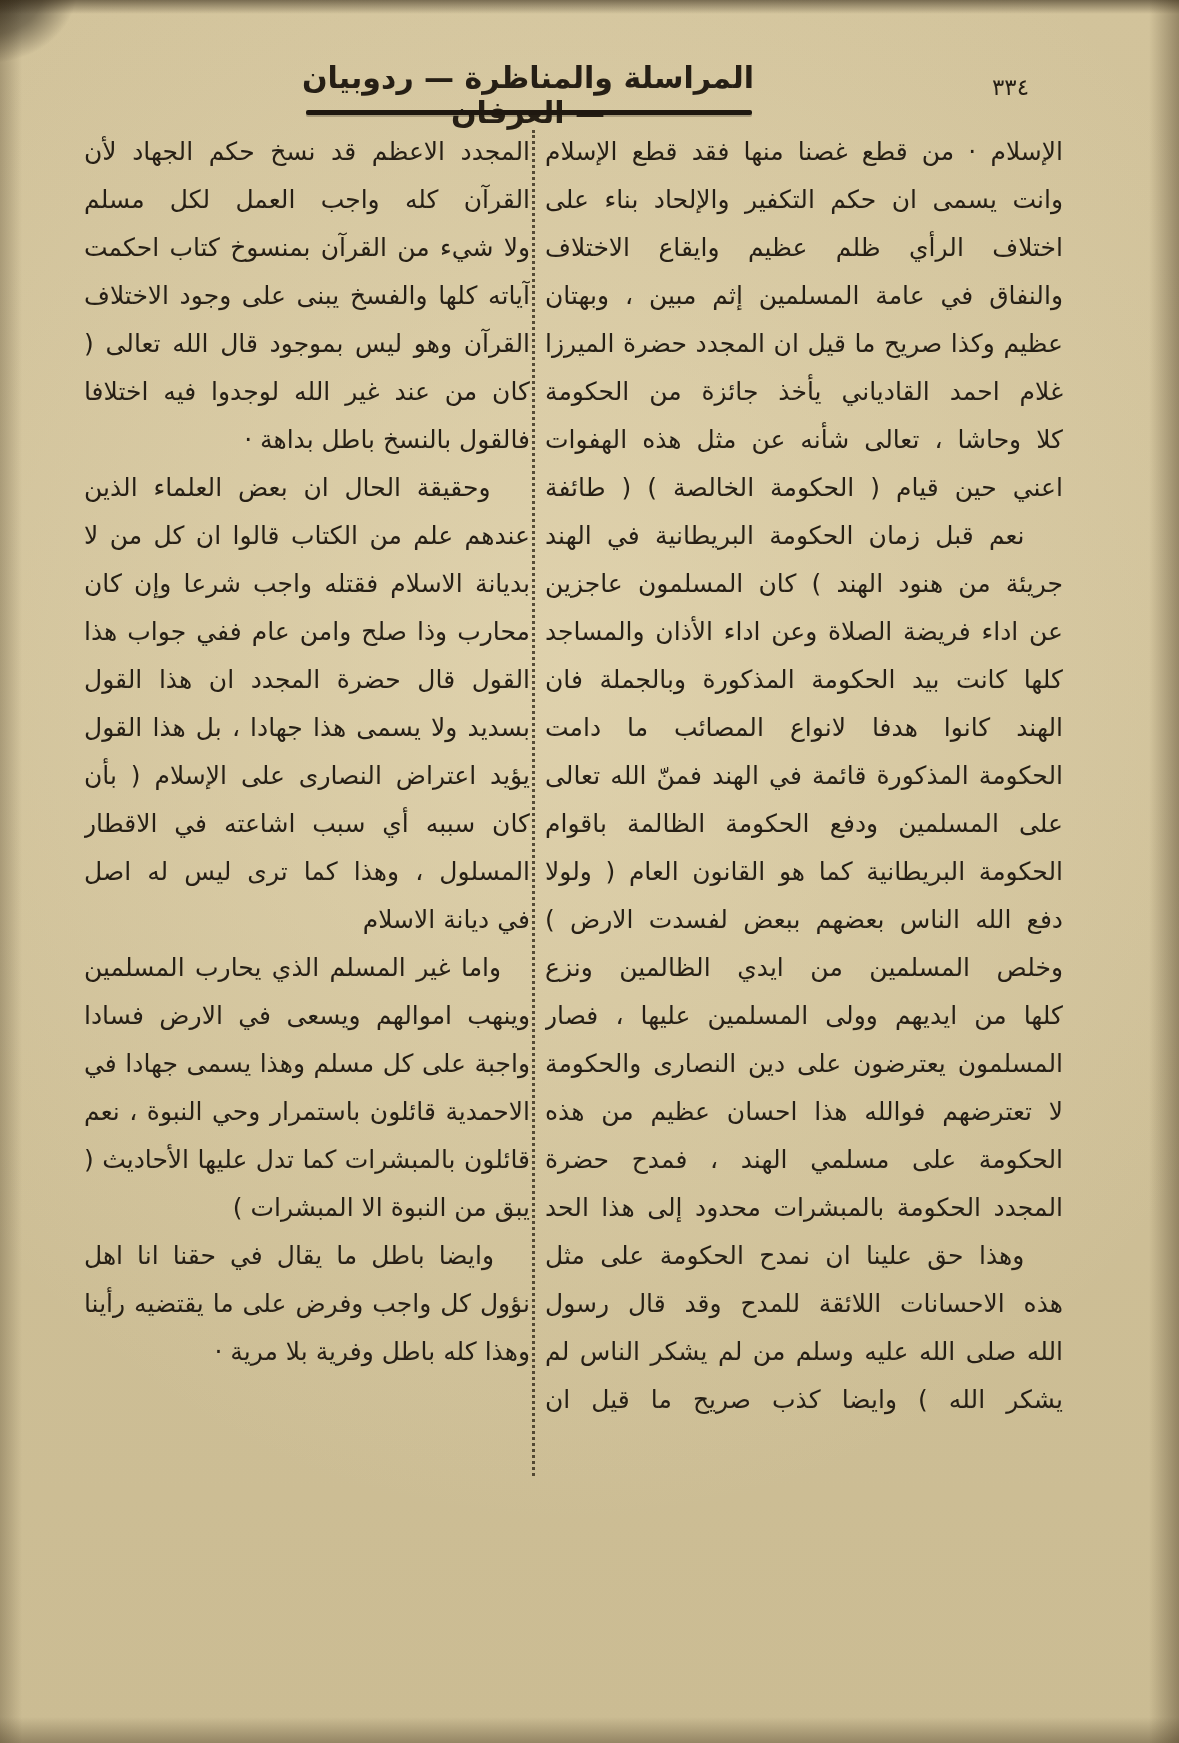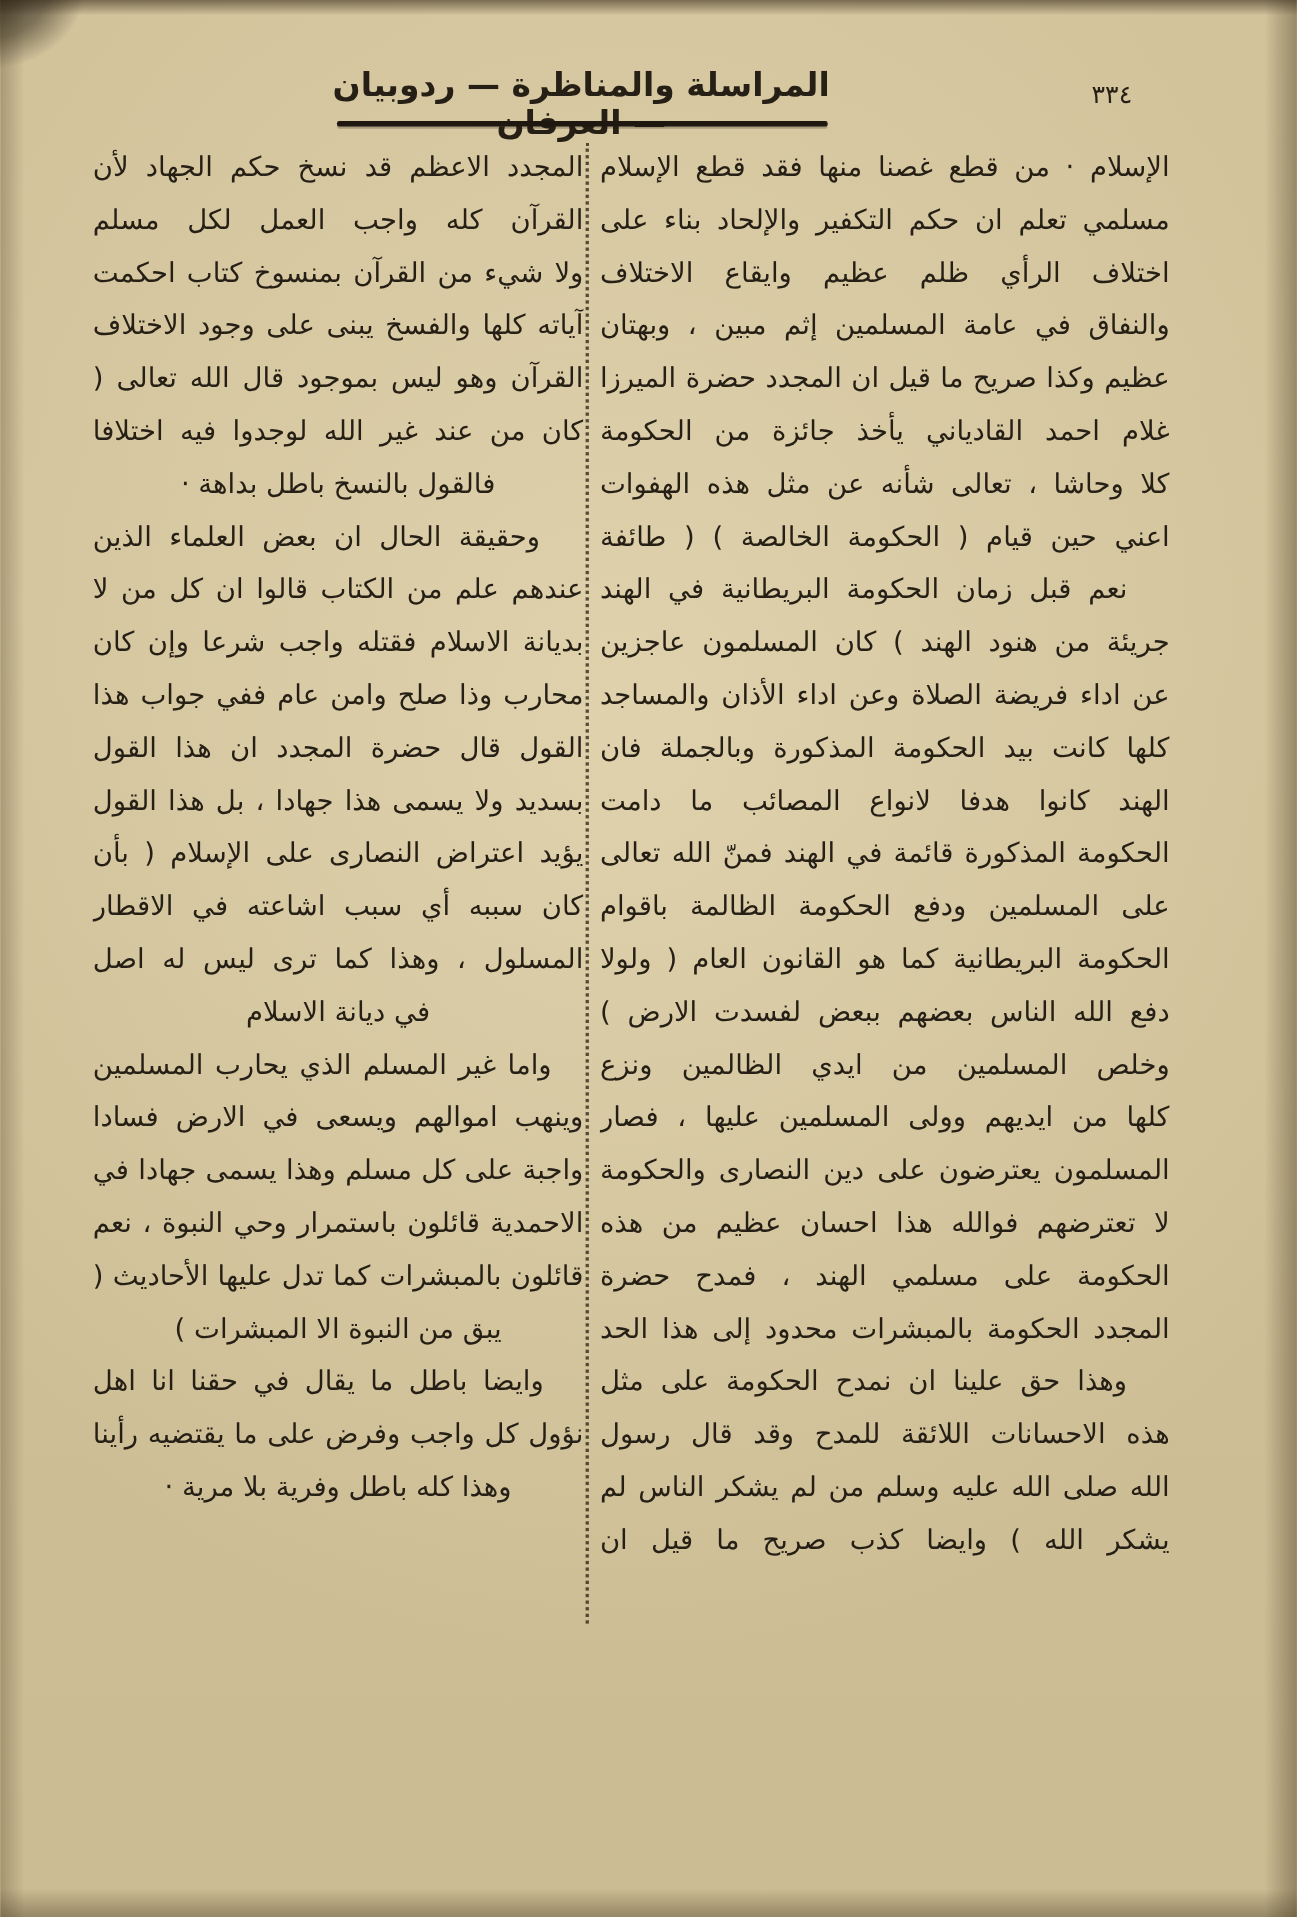--- a/index.html
+++ b/index.html
@@ -51,21 +51,21 @@
   .column-divider {
     position: absolute; top: 130px; left: 532px; height: 1346px; width: 0;
     border-left: 3px dotted rgba(48,38,22,0.78);
   }
   .text-line {
     font-size: 25px;
     height: 48px;
     line-height: 48px;
     overflow: hidden;
     white-space: pre-wrap;
-    text-align: center;
+    text-align: right;
   }
   .text-line.just {
     text-align: justify;
     text-align-last: justify;
   }
 </style>
 </head>
 <body>
 
 <div class="page">
@@ -77,21 +77,21 @@
   <div class="edge-bottom"></div>
 
   <div class="header-title">المراسلة والمناظرة — ردوبيان — العرفان</div>
   <div class="page-number">٣٣٤</div>
   <div class="header-rule"></div>
 
   <div class="column-divider"></div>
 
   <div class="col col-right">
       <div class="text-line just">الإسلام · من قطع غصنا منها فقد قطع الإسلام</div>
-      <div class="text-line just">مسلمي تعلم ان حكم التكفير والإلحاد بناء على</div>
+      <div class="text-line just">وانت يسمى ان حكم التكفير والإلحاد بناء على</div>
       <div class="text-line just">اختلاف الرأي ظلم عظيم وايقاع الاختلاف</div>
       <div class="text-line just">والنفاق في عامة المسلمين إثم مبين ، وبهتان</div>
       <div class="text-line just">عظيم وكذا صريح ما قيل ان المجدد حضرة الميرزا</div>
       <div class="text-line just">غلام احمد القادياني يأخذ جائزة من الحكومة</div>
       <div class="text-line just">كلا وحاشا ، تعالى شأنه عن مثل هذه الهفوات</div>
       <div class="text-line just">اعني حين قيام ( الحكومة الخالصة ) ( طائفة</div>
       <div class="text-line just">&nbsp;&nbsp;&nbsp;نعم قبل زمان الحكومة البريطانية في الهند</div>
       <div class="text-line just">جريئة من هنود الهند ) كان المسلمون عاجزين</div>
       <div class="text-line just">عن اداء فريضة الصلاة وعن اداء الأذان والمساجد</div>
       <div class="text-line just">كلها كانت بيد الحكومة المذكورة وبالجملة فان مسلمي</div>

